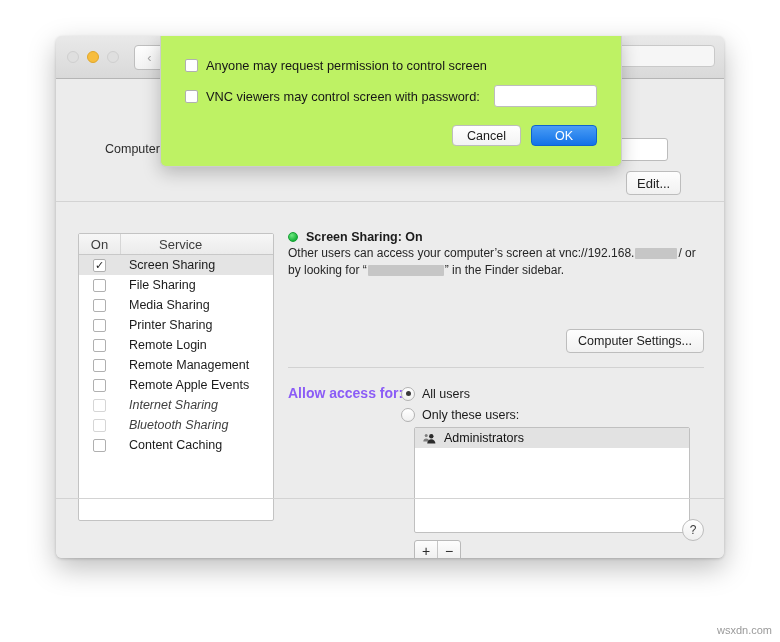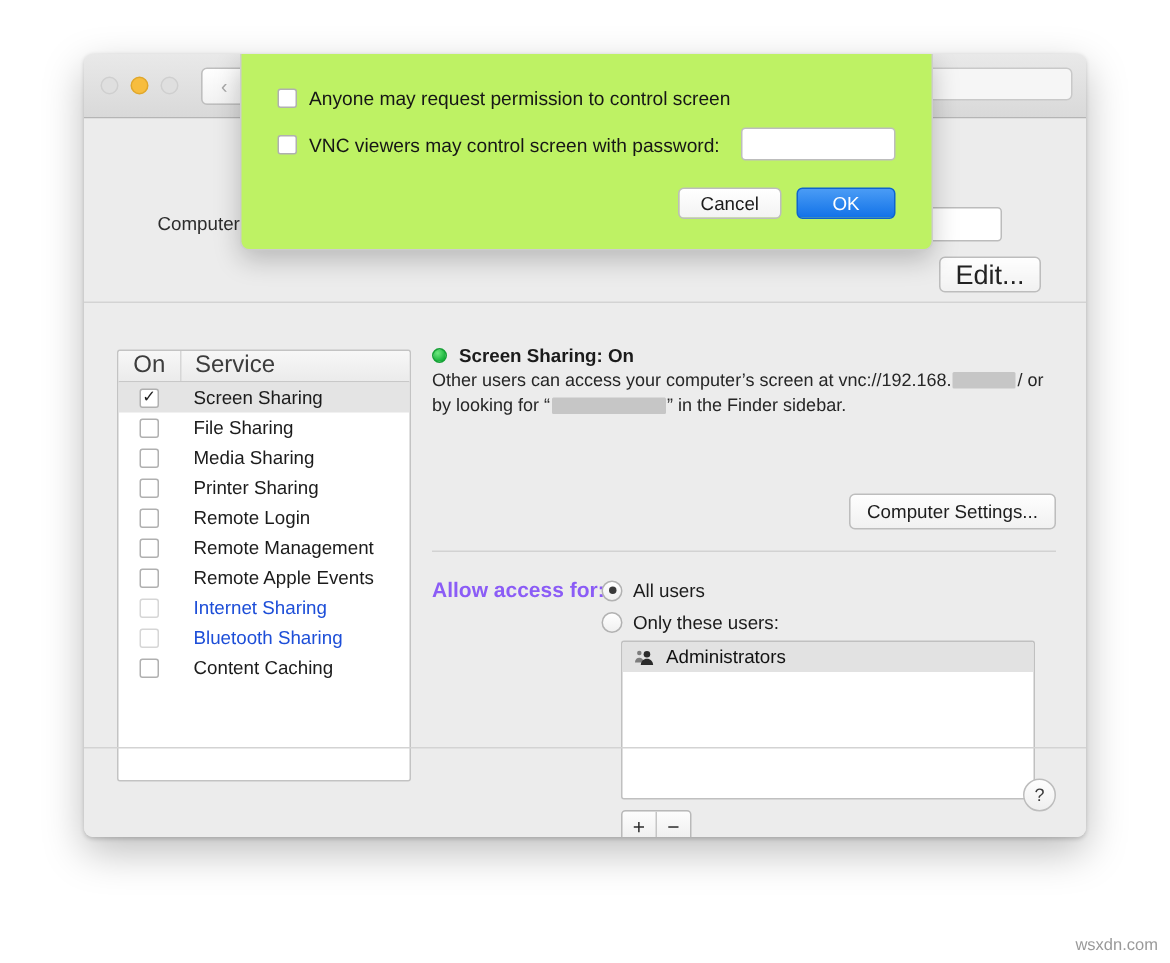--- a/index.html
+++ b/index.html
@@ -139,21 +139,21 @@
     border-radius: 3px;
   }
   .edit-btn {
     position: absolute;
     left: 570px; top: 92px;
     height: 22px;
     padding: 0 10px;
     background: linear-gradient(to bottom,#fefefe,#f1f1f1);
     border: 1px solid #bdbdbd;
     border-radius: 4px;
-    font-size: 18px;
+    font-size: 13px;
     color: #222;
     display: flex; align-items: center;
   }
 
   
   .hdr-divider {
     position: absolute;
     left: 0; right: 0; top: 122px;
     height: 1px;
     background: #d3d3d3;
@@ -167,23 +167,24 @@
     background: #ffffff;
     border: 1px solid #c3c3c3;
     border-radius: 2px;
     overflow: hidden;
   }
   .svc-head {
     display: flex;
     height: 20px;
     background: linear-gradient(to bottom,#f7f7f7,#ebebeb);
     border-bottom: 1px solid #c8c8c8;
-    font-size: 16px;
+    font-size: 13px;
     color: #3d3d3d;
     align-items: center;
+    gap: 29px;
   }
   .svc-head .c-on {
     width: 41px;
     text-align: center;
     border-right: 1px solid #d6d6d6;
     height: 100%;
     display: flex; align-items: center; justify-content: center;
   }
   .svc-head .c-service { padding-left: 9px; }
 
@@ -193,21 +194,21 @@
     height: 20px;
     font-size: 12.5px;
     color: #1b1b1b;
   }
   .svc-row.selected { background: #e4e4e4; }
   .svc-row .cell-on {
     width: 41px;
     display: flex; align-items: center; justify-content: center;
   }
   .svc-row .cell-name { padding-left: 9px; text-align: right; }
-  .svc-row.disabled .cell-name { color: #1d4ed8; }
+  .svc-row.disabled .cell-name { color: #404040; font-style: italic; }
 
   .cb {
     width: 13px; height: 13px;
     box-sizing: border-box;
     background: #fff;
     border: 1px solid #b0b0b0;
     border-radius: 2px;
     display: flex; align-items: center; justify-content: center;
   }
   .cb.light { border-color: #d6d6d6; }

